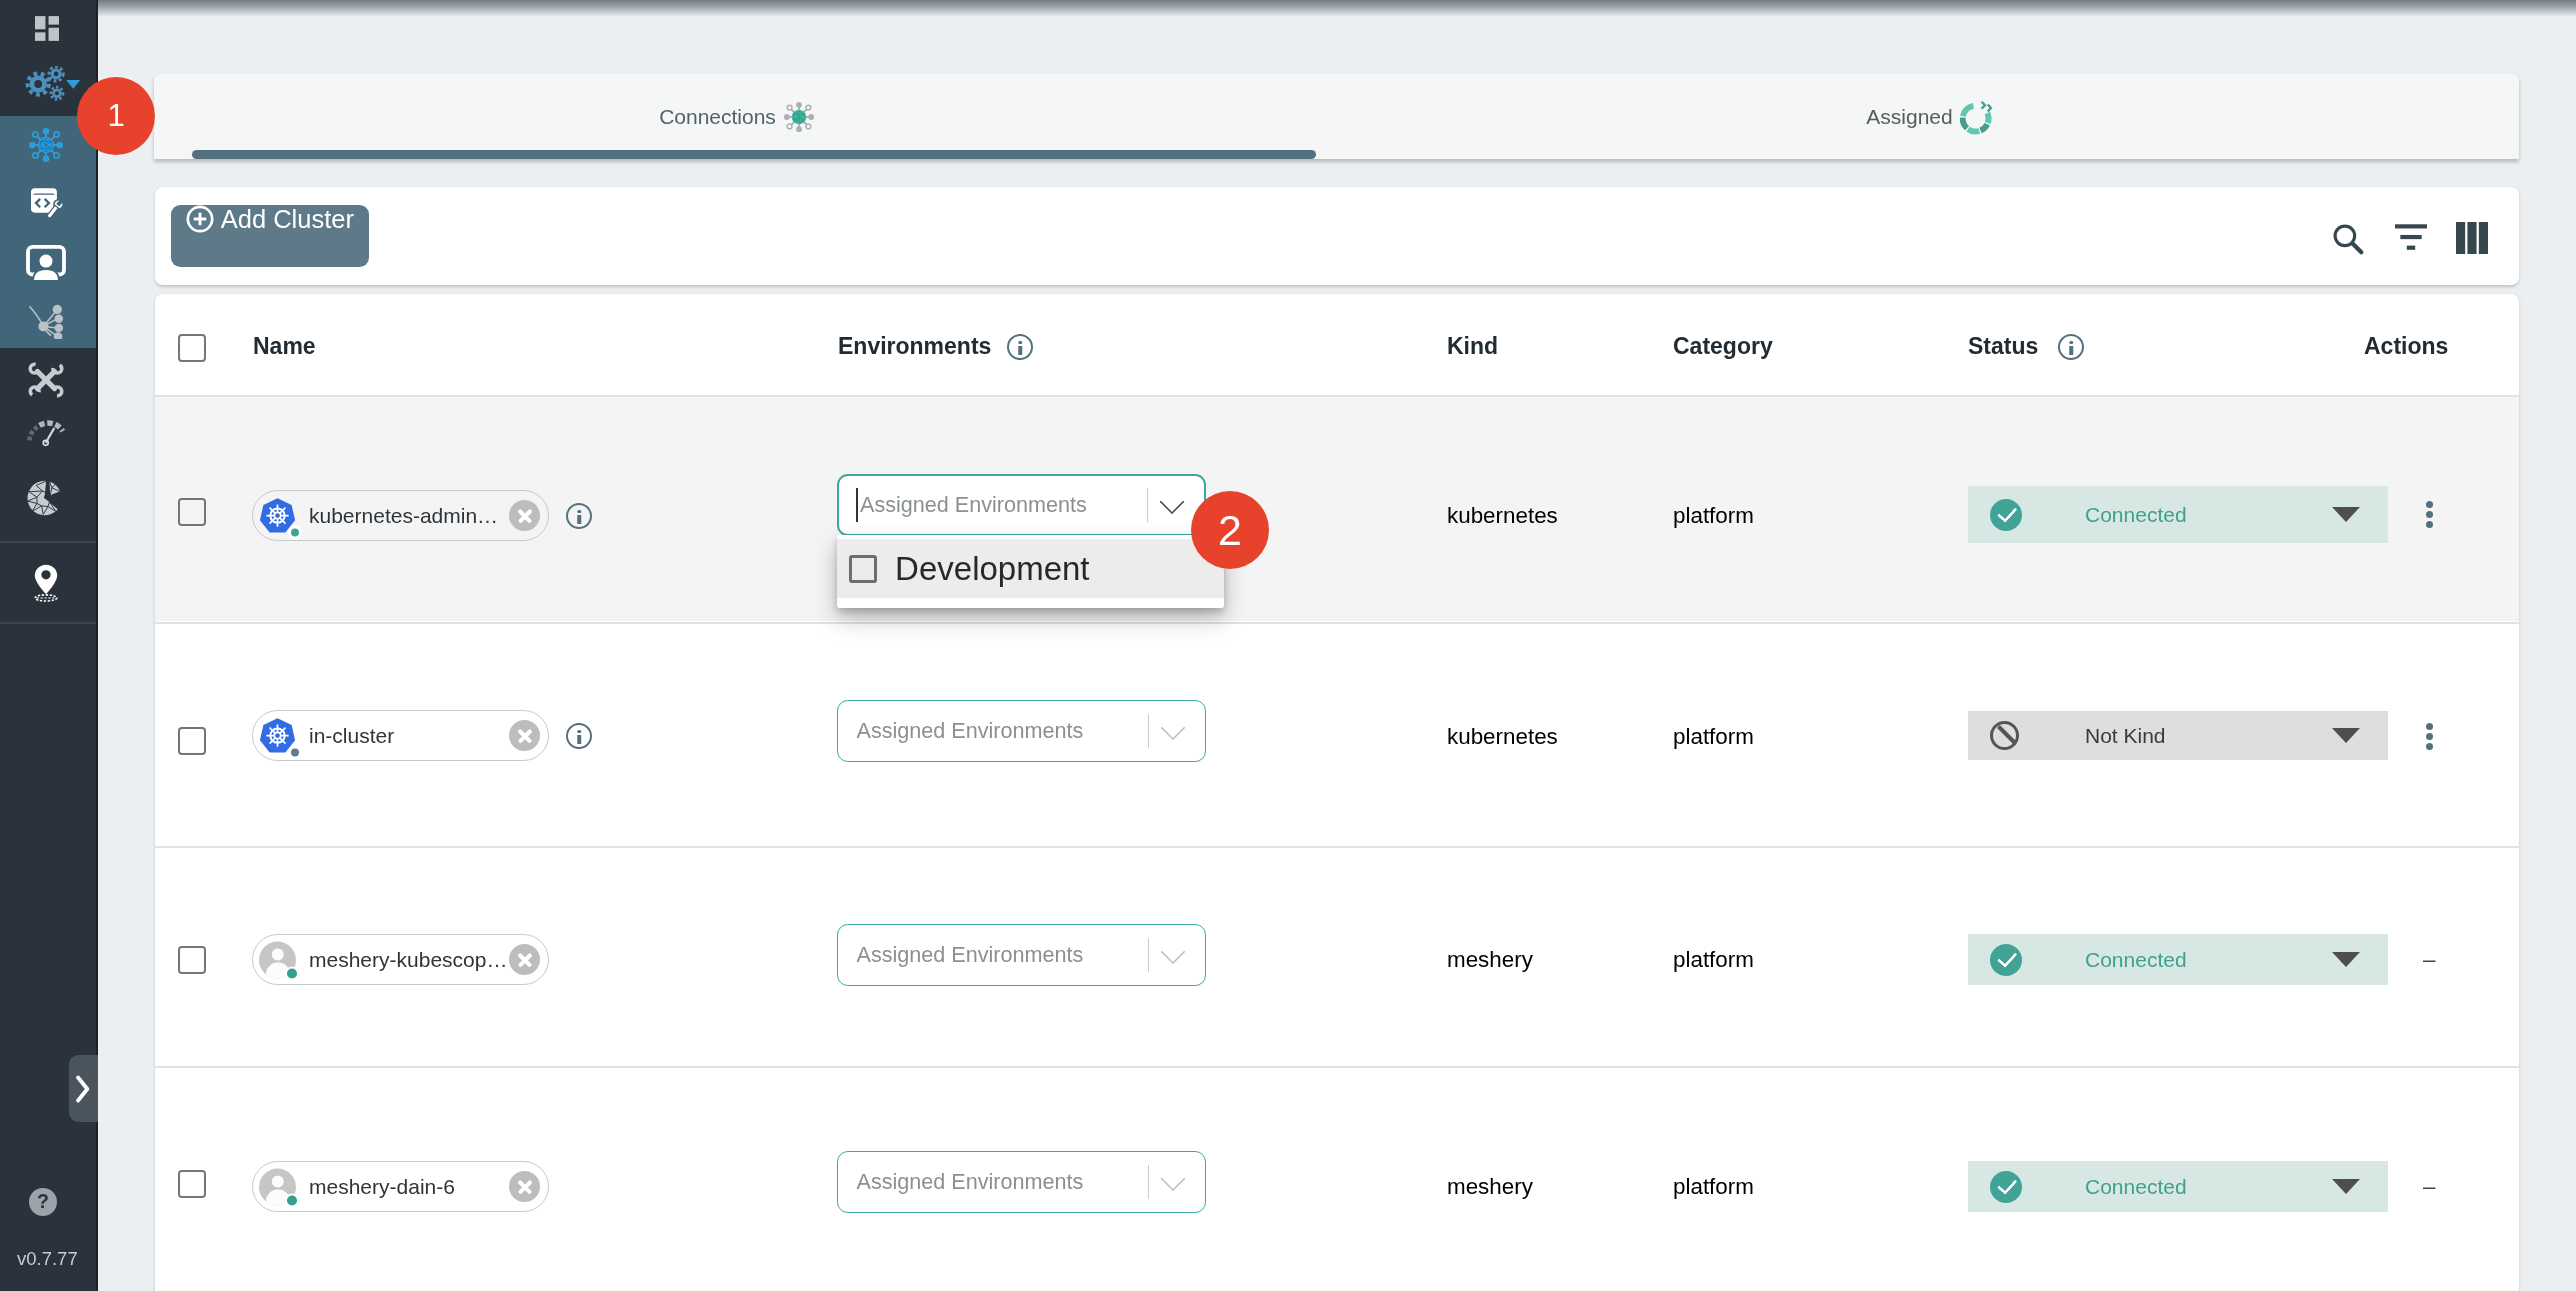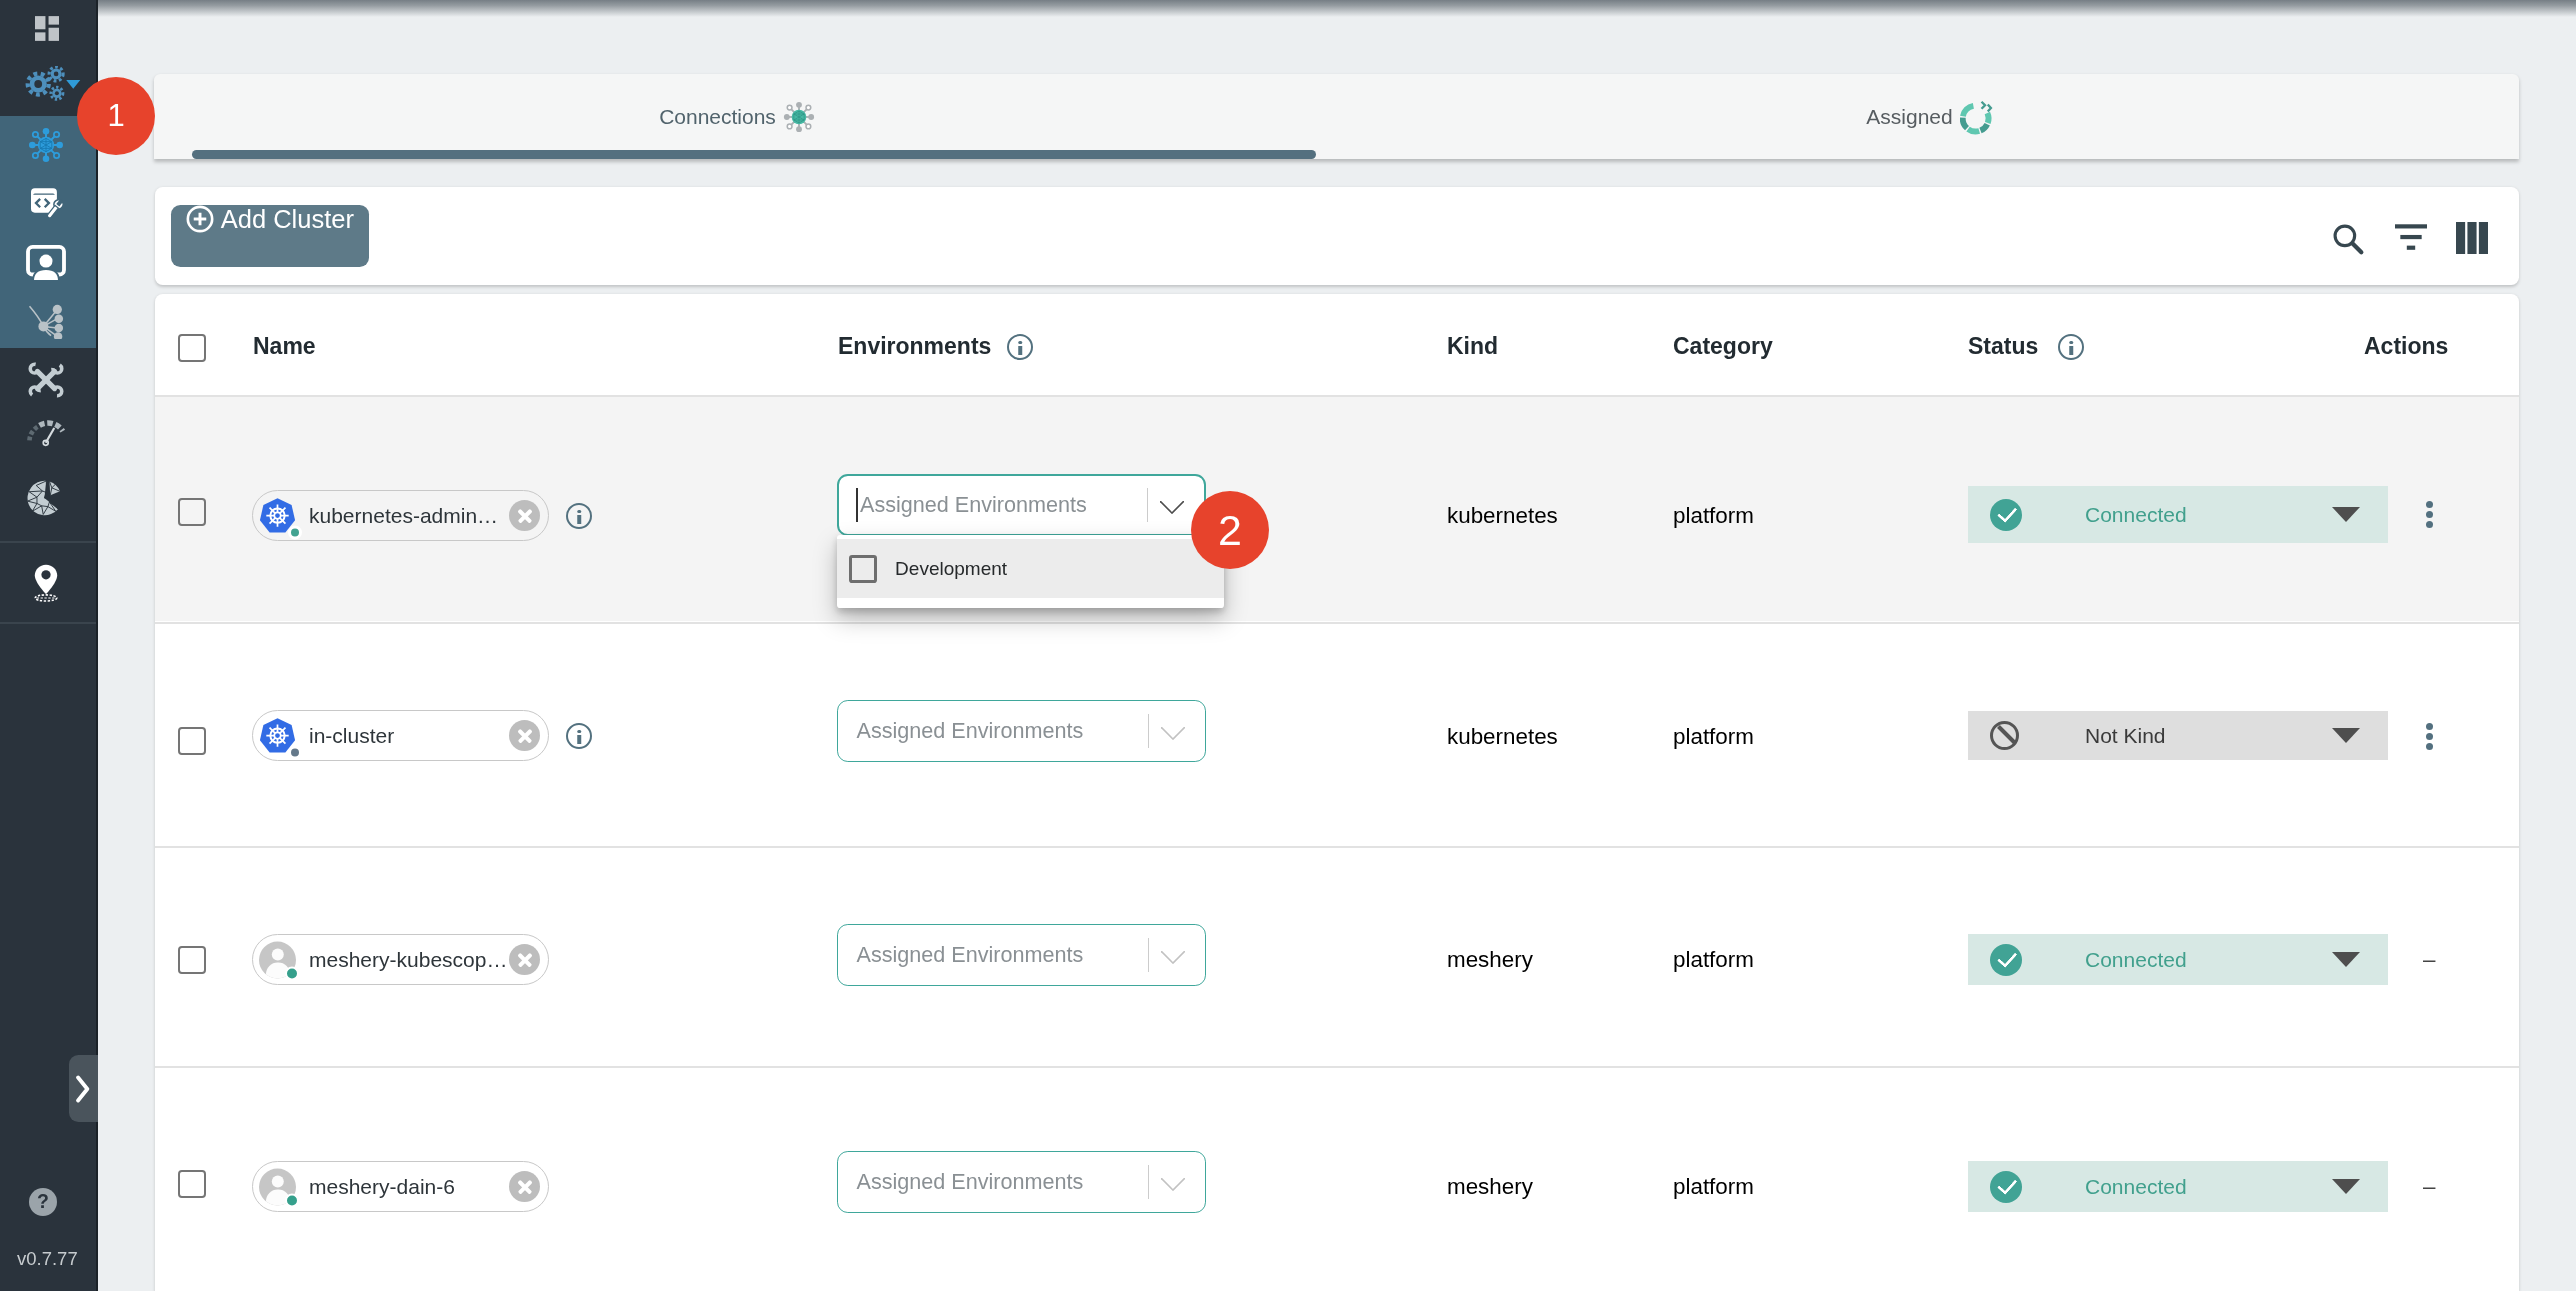--- a/index.html
+++ b/index.html
@@ -457,18 +457,18 @@
 <div class="abs stchip st-conn st-sm" style="left:1968px; top:1161px;">
   <span class="chk-av"></span>
   <span class="st-txt-c">Connected</span>
   <span class="tri"></span>
 </div>
 <div class="abs cell" style="left:2423px; top:1174px; color:#444;">–</div>
 
 <div class="abs menu"></div>
 <div class="abs menuitem">
   <span class="mcb"></span>
-  <span style="font-size:19px; color:#26292B; margin-left:18.5px;">Development</span>
+  <span style="font-size:33px; color:#26292B; margin-left:18.5px;">Development</span>
 </div>
 
 <div class="abs badge" style="left:77px; top:77px; font-size:31px;">1</div>
 <div class="abs badge" style="left:1191px; top:491px; font-size:43px;">2</div>
 
 
 </body></html>

